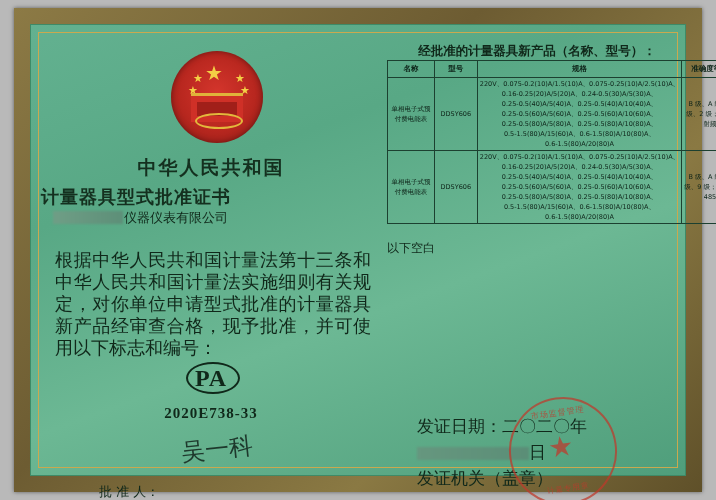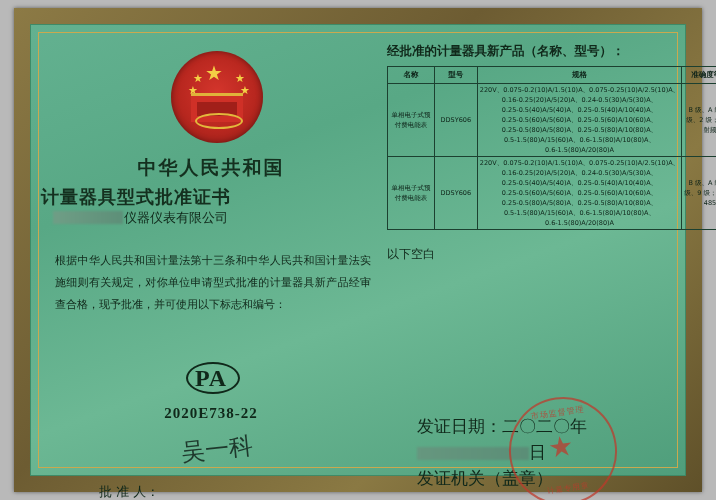--- a/index.html
+++ b/index.html
@@ -67,21 +67,21 @@
     font-size:13px;color:#10281a;font-family:"DejaVu Sans", sans-serif;
   }
   .company .redact{
     display:inline-block;width:70px;height:13px;vertical-align:-2px;
     background:linear-gradient(90deg,#6f9e86,#5d8f78);
     filter:blur(1px);
     margin-right:1px;
   }
   .body-text{
     position:absolute;top:206px;left:14px;width:316px;
-    font-size:11px;line-height:22px;color:#10281a;
+    font-size:18px;line-height:22px;color:#10281a;
     font-family:Liberation Serif, serif;
     text-align:justify;
   }
   .cpa-wrap{
     position:absolute;top:322px;left:0;width:340px;text-align:center;
   }
   .cpa{
     display:inline-block;font-size:24px;font-weight:bold;color:#10281a;
     letter-spacing:1px;font-family:"Liberation Serif", serif;
     position:relative;padding:0 2px;
@@ -103,22 +103,22 @@
   .sign{
     position:absolute;top:390px;left:140px;
     font-size:24px;color:#12241c;font-family:"DejaVu Serif", serif;
     transform:rotate(-6deg);opacity:.85;
   }
   
   .right{
     position:absolute;left:356px;top:18px;width:300px;
   }
   .tbl-title{
-    font-size:12.5px;font-weight:bold;color:#10281a;
-    font-family:"DejaVu Sans", sans-serif;margin-bottom:6px;
+    font-size:12.5px;font-weight:bold;color:#10281a;text-align:center;
+    font-family:"DejaVu Sans", sans-serif;
   }
   table.prod{
     border-collapse:collapse;width:352px;
     font-family:"DejaVu Sans", sans-serif;
   }
   table.prod th, table.prod td{
     border:1px solid #1c4030;
     color:#0e2419;
     font-size:6.5px;
     padding:1px 2px;
@@ -191,21 +191,21 @@
 
       <div class="body-text">根据中华人民共和国计量法第十三条和中华人民共和国计量法实施细则有关规定，对你单位申请型式批准的计量器具新产品经审查合格，现予批准，并可使用以下标志和编号：</div>
 
       <div class="cpa-wrap">
         <span class="cpa">
           <span class="oval"></span>
           <span>PA</span>
         </span>
       </div>
 
-      <div class="code">2020E738-22</div>
+      <div class="code">2020E738-33</div>
 
       <div class="approver">批 准 人：</div>
       <div class="sign">吴一科</div>
     </div>
 
     <div class="right">
       <div class="tbl-title">经批准的计量器具新产品（名称、型号）：</div>
 
       <table class="prod">
         <thead>

